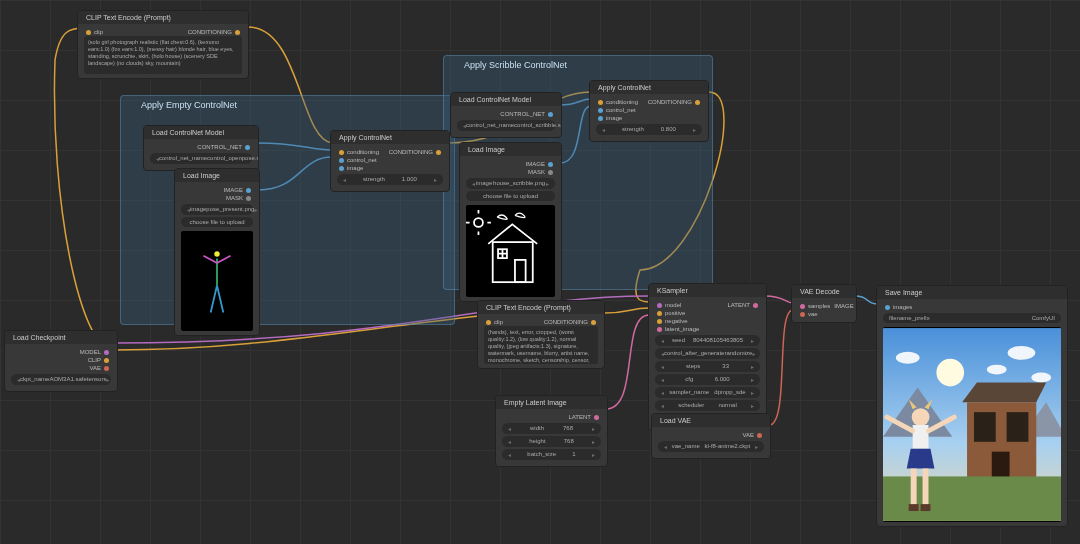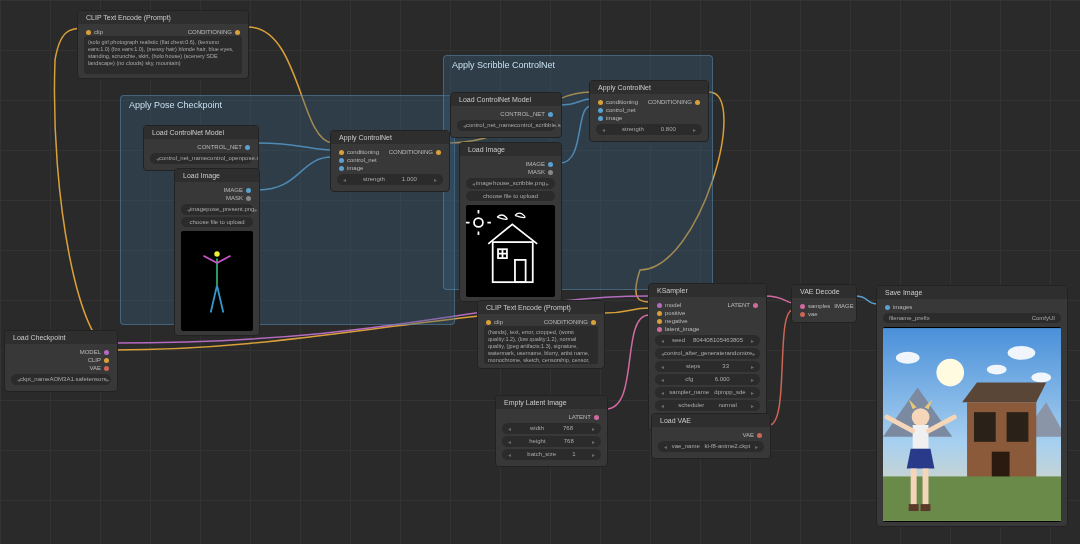--- a/index.html
+++ b/index.html
@@ -30,21 +30,21 @@
   display: flex; align-items: center; gap: 4px;
 }
 .node-body { padding: 4px 6px; }
 .group-node {
   position: absolute;
   background: rgba(58, 98, 128, 0.35);
   border: 1px solid rgba(100, 160, 200, 0.4);
   border-radius: 4px;
 }
 .group-title {
-  padding: 4px 8px;
+  padding: 4px 20px;
   font-size: 9px;
   color: #c8e0f0;
 }
 .row {
   display: flex; justify-content: space-between; align-items: center;
   font-size: 6px; padding: 1px 2px;
   gap: 4px;
 }
 .port-left { display: flex; align-items: center; gap: 3px; }
 .port-right { display: flex; align-items: center; gap: 3px; justify-content: flex-end; }
@@ -106,21 +106,21 @@
   <path d="M606,409 C 640,409 620,315 649,315" stroke="#d06aa0"></path>
 
   <path d="M765,296 C 785,296 785,303 793,303" stroke="#d06aa0"></path>
 
   <path d="M769,425 C 790,425 775,310 793,310" stroke="#cc6655"></path>
 
   <path d="M855,296 C 870,296 865,304 878,304" stroke="#5aa0d0"></path>
 </svg>
 
 <div class="group-node" style="left:120px; top:95px; width:335px; height:230px;">
-  <div class="group-title">Apply Pose Checkpoint</div>
+  <div class="group-title">Apply Empty ControlNet</div>
 </div>
 
 <div class="group-node" style="left:443px; top:55px; width:270px; height:235px;">
   <div class="group-title">Apply Scribble ControlNet</div>
 </div>
 
 <div class="node" style="left:77px; top:10px; width:172px;">
   <div class="node-header">CLIP Text Encode (Prompt)</div>
   <div class="node-body">
     <div class="row">

